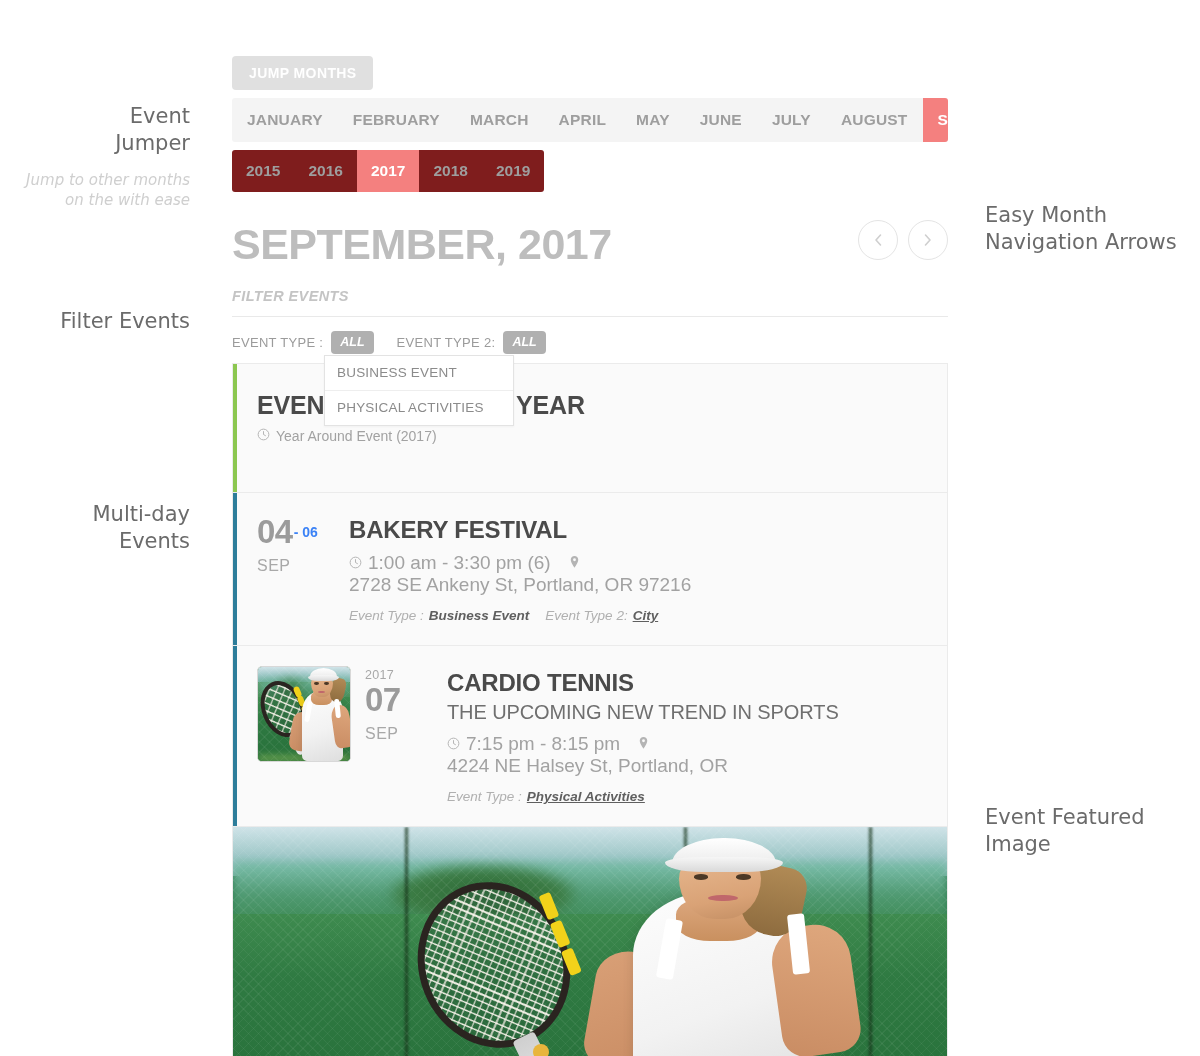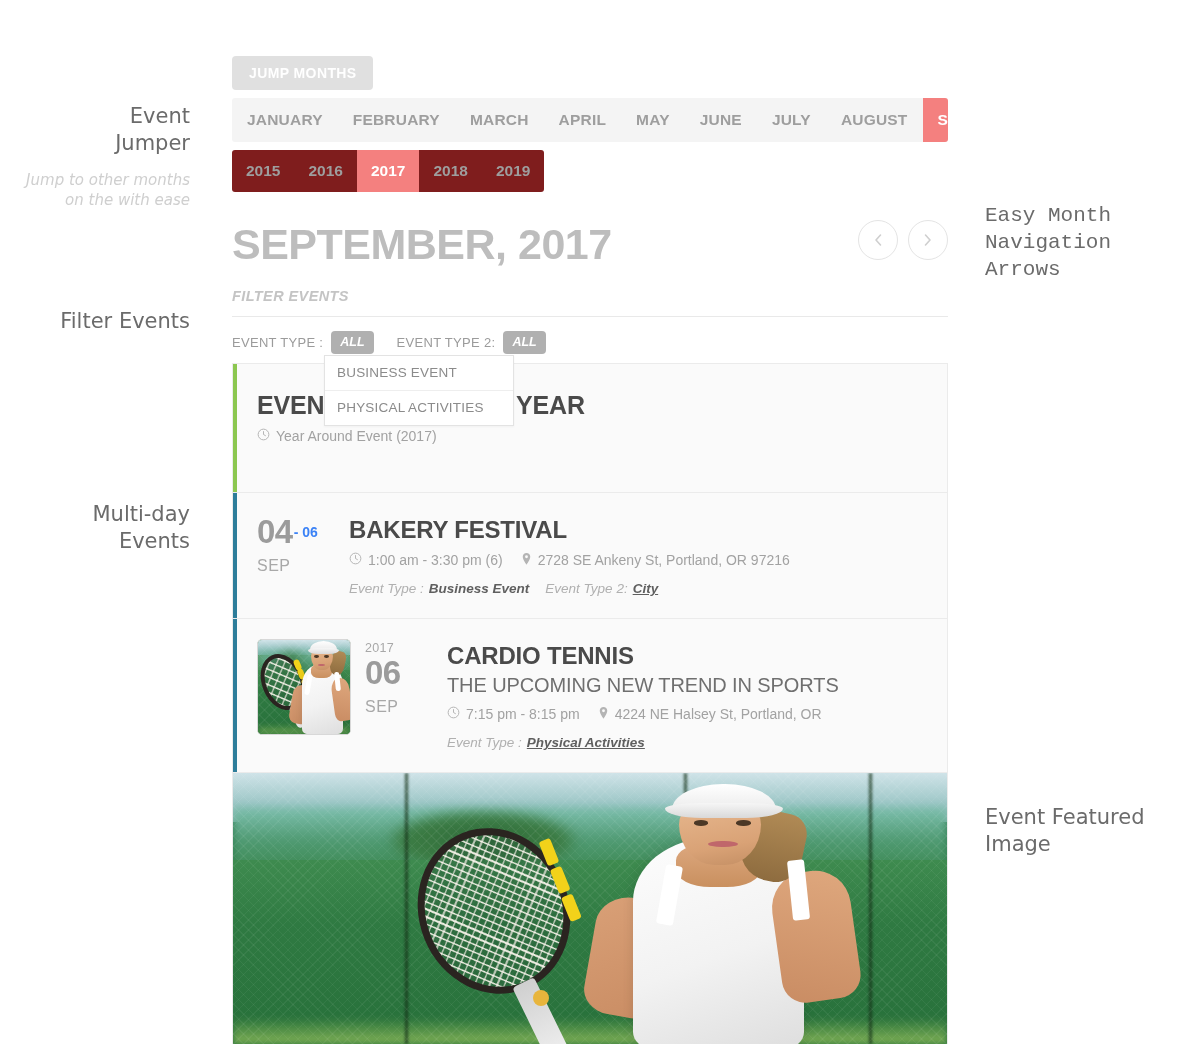--- a/index.html
+++ b/index.html
@@ -244,23 +244,23 @@
   }
   .ev-sub {
     font-size: 20px;
     color: #6f6f6f;
     line-height: 27px;
     margin-top: 1px;
     letter-spacing: -.1px;
   }
   .ev-line {
     margin-top: 7px;
-    font-size: 14px;
+    font-size: 19px;
     color: #a2a2a2;
-    display: flex; align-items: flex-start; flex-wrap: wrap;
+    display: flex; align-items: flex-end; flex-wrap: wrap;
   }
   .ev-types {
     margin-top: 12px;
     font-size: 13.5px;
     color: #b0b0b0;
     font-style: italic;
     display: flex; align-items: baseline; flex-wrap: wrap;
   }
   .ev-types .tv {
     color: #5f5f5f;
@@ -456,21 +456,21 @@
   </div>
   <div class="anno-sub" style="left:20px; top:170px; width:170px;">Jump to other months on the with ease</div>
 
   <div class="anno anno-left" style="left:20px; top:308px; width:170px;">Filter Events</div>
 
   <div class="anno anno-left" style="left:20px; top:501px; width:170px;">
     <div>Multi-day</div>
     <div>Events</div>
   </div>
 
-  <div class="anno anno-right" style="left:985px; top:202px; width:200px;font-family:Liberation Mono, monospace;">Easy Month Navigation Arrows</div>
+  <div class="anno anno-right" style="left:985px; top:202px; width:200px;">Easy Month Navigation Arrows</div>
   <div class="anno anno-right" style="left:985px; top:804px; width:200px;">Event Featured Image</div>
 
   <div id="cal">
 
     <div class="jump-btn">JUMP MONTHS</div>
 
     <div class="month-bar">
       <div class="m">JANUARY</div>
       <div class="m">FEBRUARY</div>
       <div class="m">MARCH</div>
@@ -615,21 +615,21 @@
                   <div class="pl-mouth"></div>
                 <div class="pl-cap"></div>
                 <div class="pl-brim"></div>
                 <div class="pl-strapL"></div>
                   <div class="pl-strapR"></div>
               </div>
             </div>
 
             <div class="date-col" style="width:82px; flex:0 0 82px;">
               <div class="d-year">2017</div>
-              <div class="d-big">06</div>
+              <div class="d-big">07</div>
               <div class="d-mon">SEP</div>
             </div>
 
             <div class="ev-main">
               <div class="ev-h">CARDIO TENNIS</div>
               <div class="ev-sub">THE UPCOMING NEW TREND IN SPORTS</div>
               <div class="ev-line">
                 <span class="icon-sm" style="margin-right:6px;">
                   <svg width="13" height="13" viewBox="0 0 16 16">
                       <circle cx="8" cy="8" r="6.6" fill="none" stroke="#b4b4b4" stroke-width="1.2"></circle>

